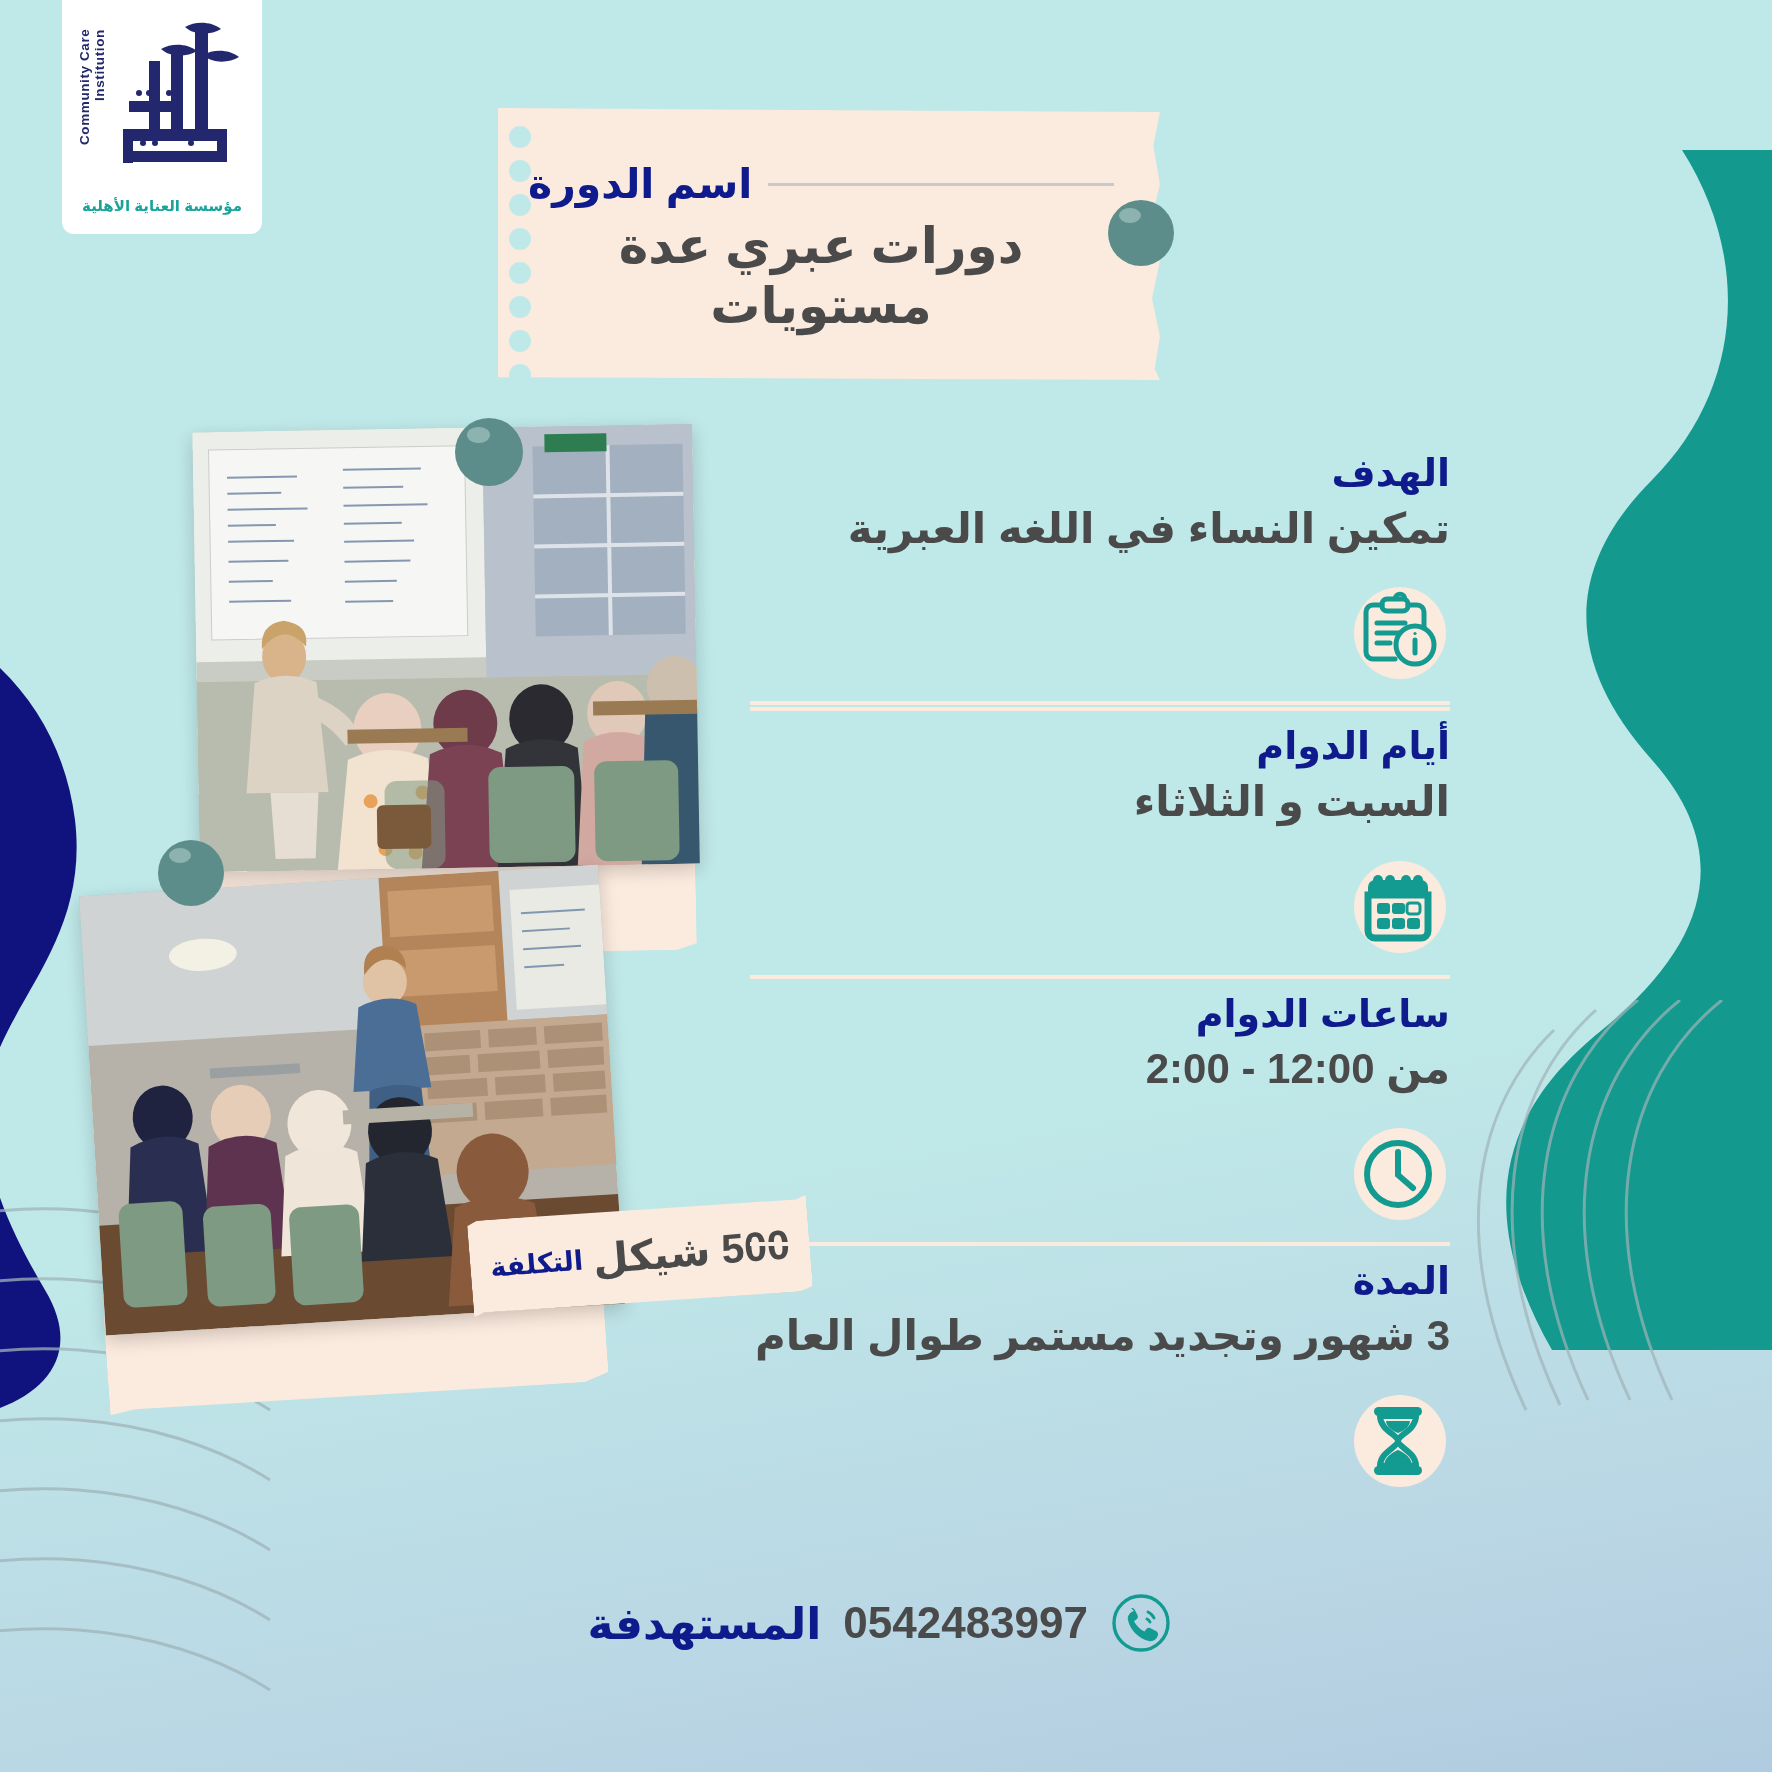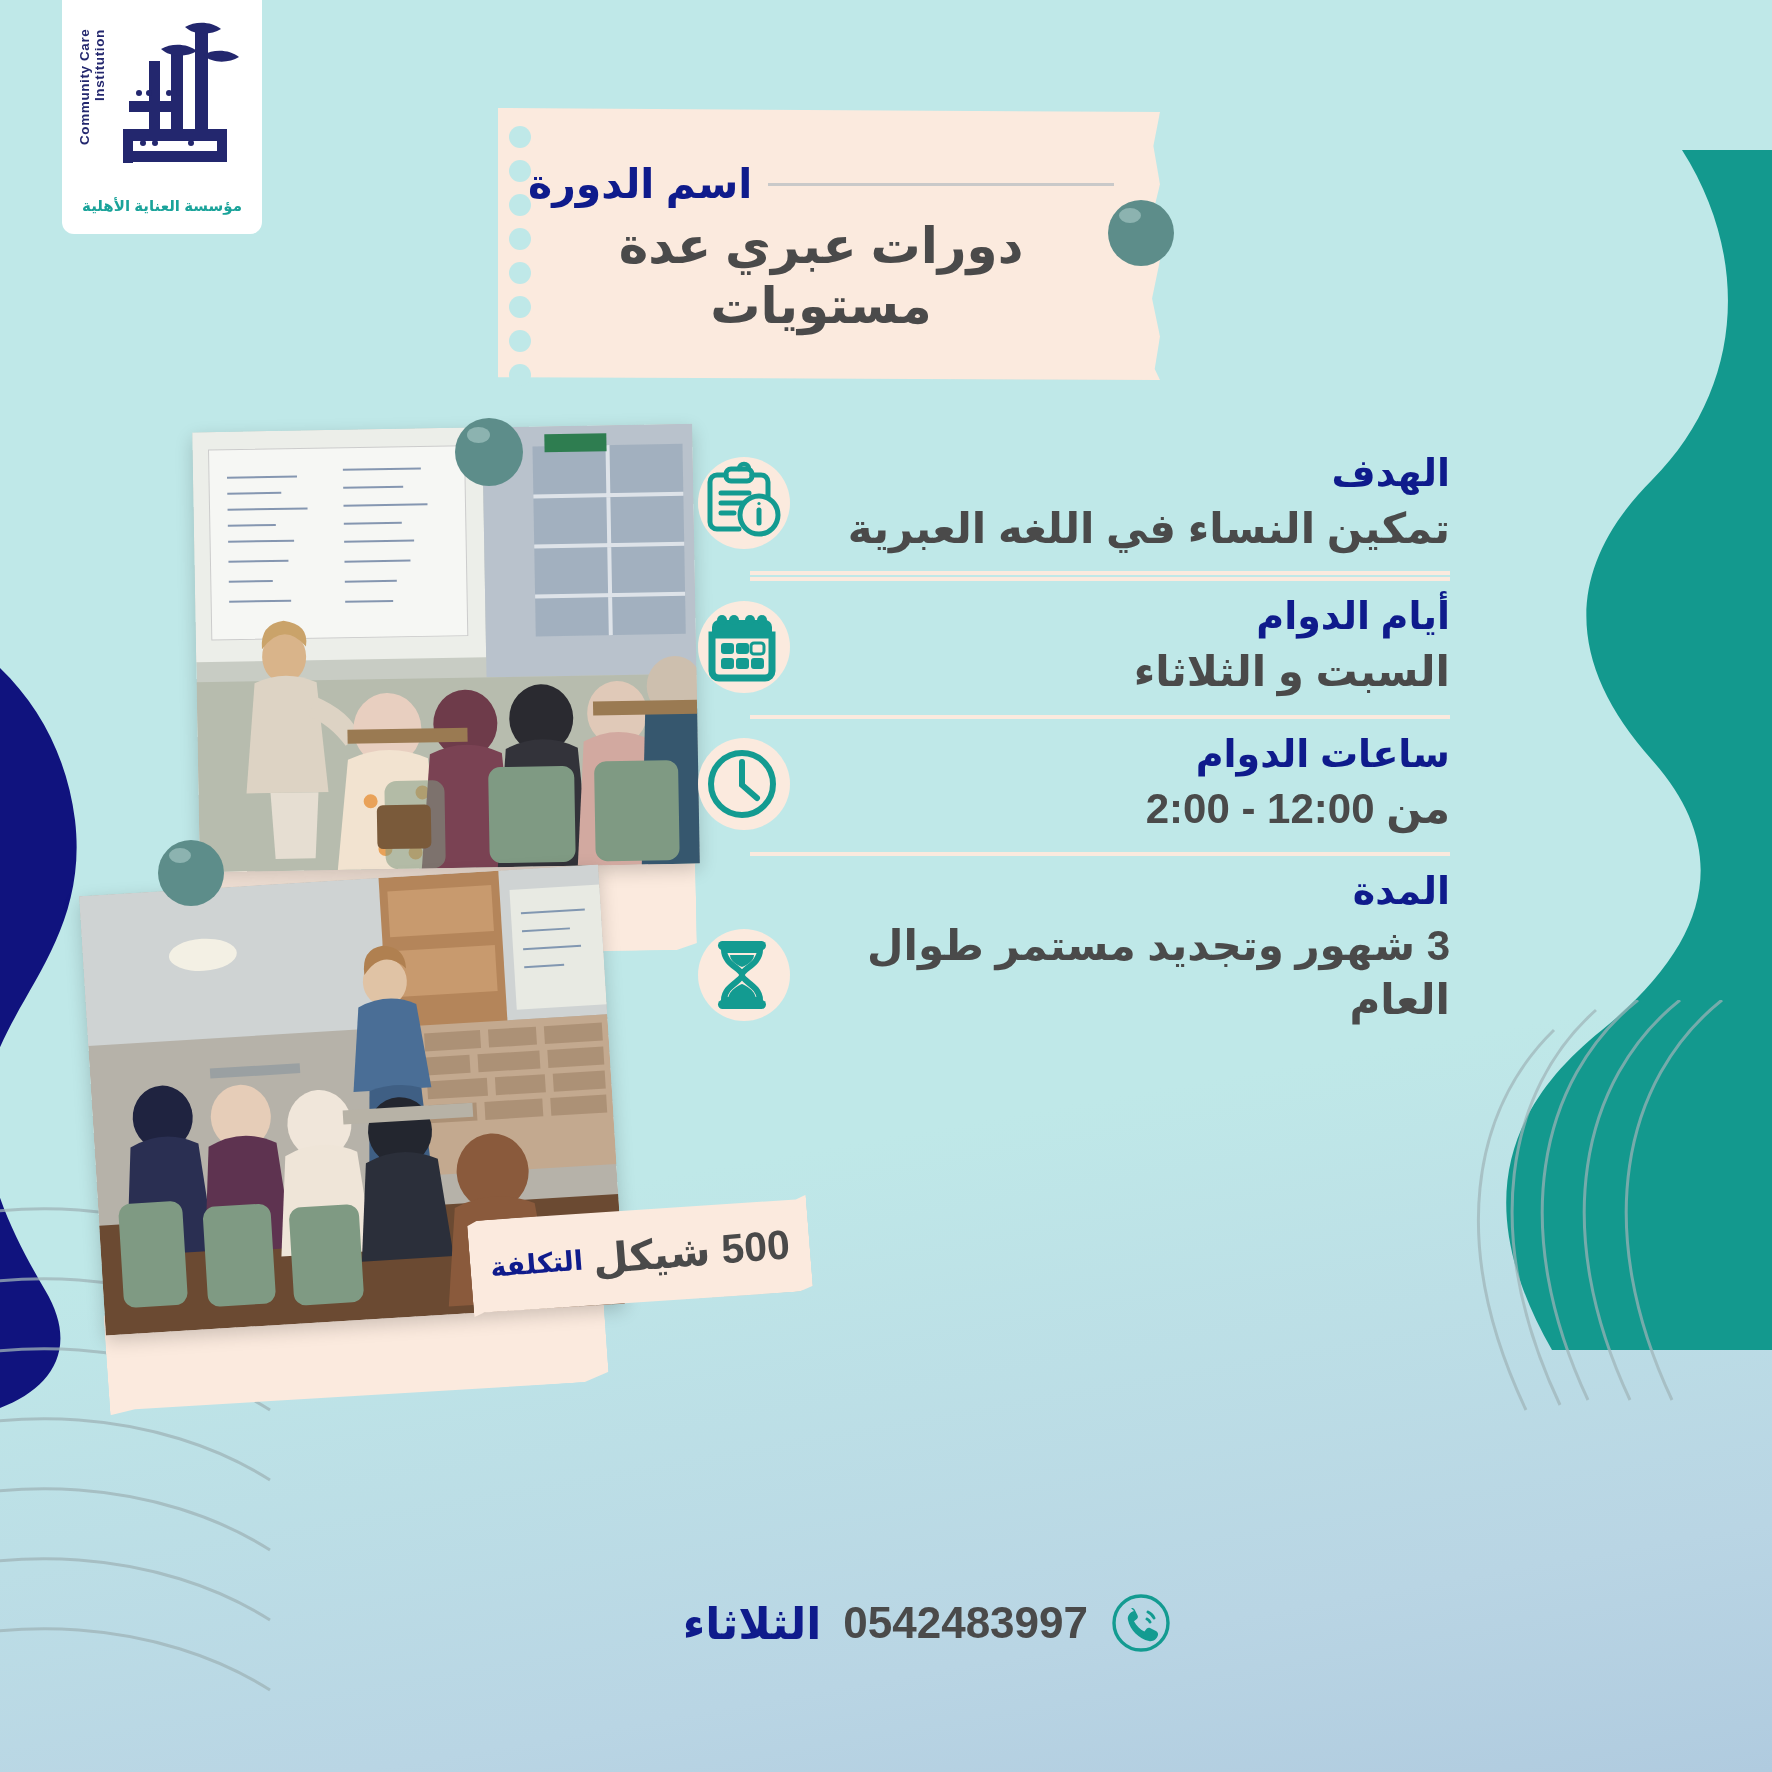--- a/index.html
+++ b/index.html
@@ -126,21 +126,21 @@
     box-shadow:0 4px 12px rgba(0,0,0,.10);
   }
   .cost-label{color:#0f1b8c;font-size:27px;font-weight:700;}
   .cost-value{color:#4a4a4a;font-size:41px;font-weight:700;white-space:nowrap;}
 
   
   .info-list{
     position:absolute;right:322px;top:440px;width:760px;
   }
   .info-row{
-    display:flex;flex-direction:row;align-items:flex-end;
+    display:flex;flex-direction:column;align-items:flex-start;
     justify-content:flex-end;gap:26px;padding:10px 0 14px 0;
   }
   .info-text{text-align:right;flex:1;}
   .info-label{color:#0f1b8c;font-size:38px;font-weight:700;line-height:1.25;}
   .info-value{
     color:#4a4a4a;font-size:42px;font-weight:700;line-height:1.28;margin-top:4px;
   }
   .info-value.ltr-num{unicode-bidi:plaintext;}
   .info-icon{
     width:104px;height:104px;flex:0 0 104px;position:relative;
@@ -480,21 +480,21 @@
             <path d="M34,26 h24 c0,8 -12,12 -12,12 c0,0 -12,-4 -12,-12z"></path>
             <path d="M32,71 h28 c0,-11 -14,-16 -14,-16 c0,0 -14,5 -14,16z"></path>
           </g>
         </svg>
       </div>
     </div>
 
   </div>
 
   <div class="contact">
-    <span class="contact-label">الثلاثاء</span>
+    <span class="contact-label">المستهدفة</span>
     <span class="contact-number">0542483997</span>
     <svg class="phone-icon" viewBox="0 0 62 62" fill="none" stroke="#139b91" stroke-width="3.4" stroke-linecap="round">
       <circle cx="31" cy="31" r="27"></circle>
       <path d="M24,19 c-4,1 -7,5 -6,9 c2,10 11,19 21,21 c4,1 8,-2 9,-6
                c0.4,-2 -0.6,-3 -2,-4 l-6,-3 c-1.6,-0.8 -3,0 -4,1.4
                l-1.6,2.2 c-4.4,-2.4 -8,-6 -10.4,-10.4 l2.2,-1.6
                c1.4,-1 2.2,-2.4 1.4,-4 l-3,-6 c-0.7,-1.4 -1.8,-2 -3.6,-1.6z" fill="#139b91" stroke="none"></path>
       <path d="M38,20 a12,12 0 0 1 6,6" stroke-width="3"></path>
       <path d="M37,27 a6,6 0 0 1 3,3" stroke-width="3"></path>
     </svg>

